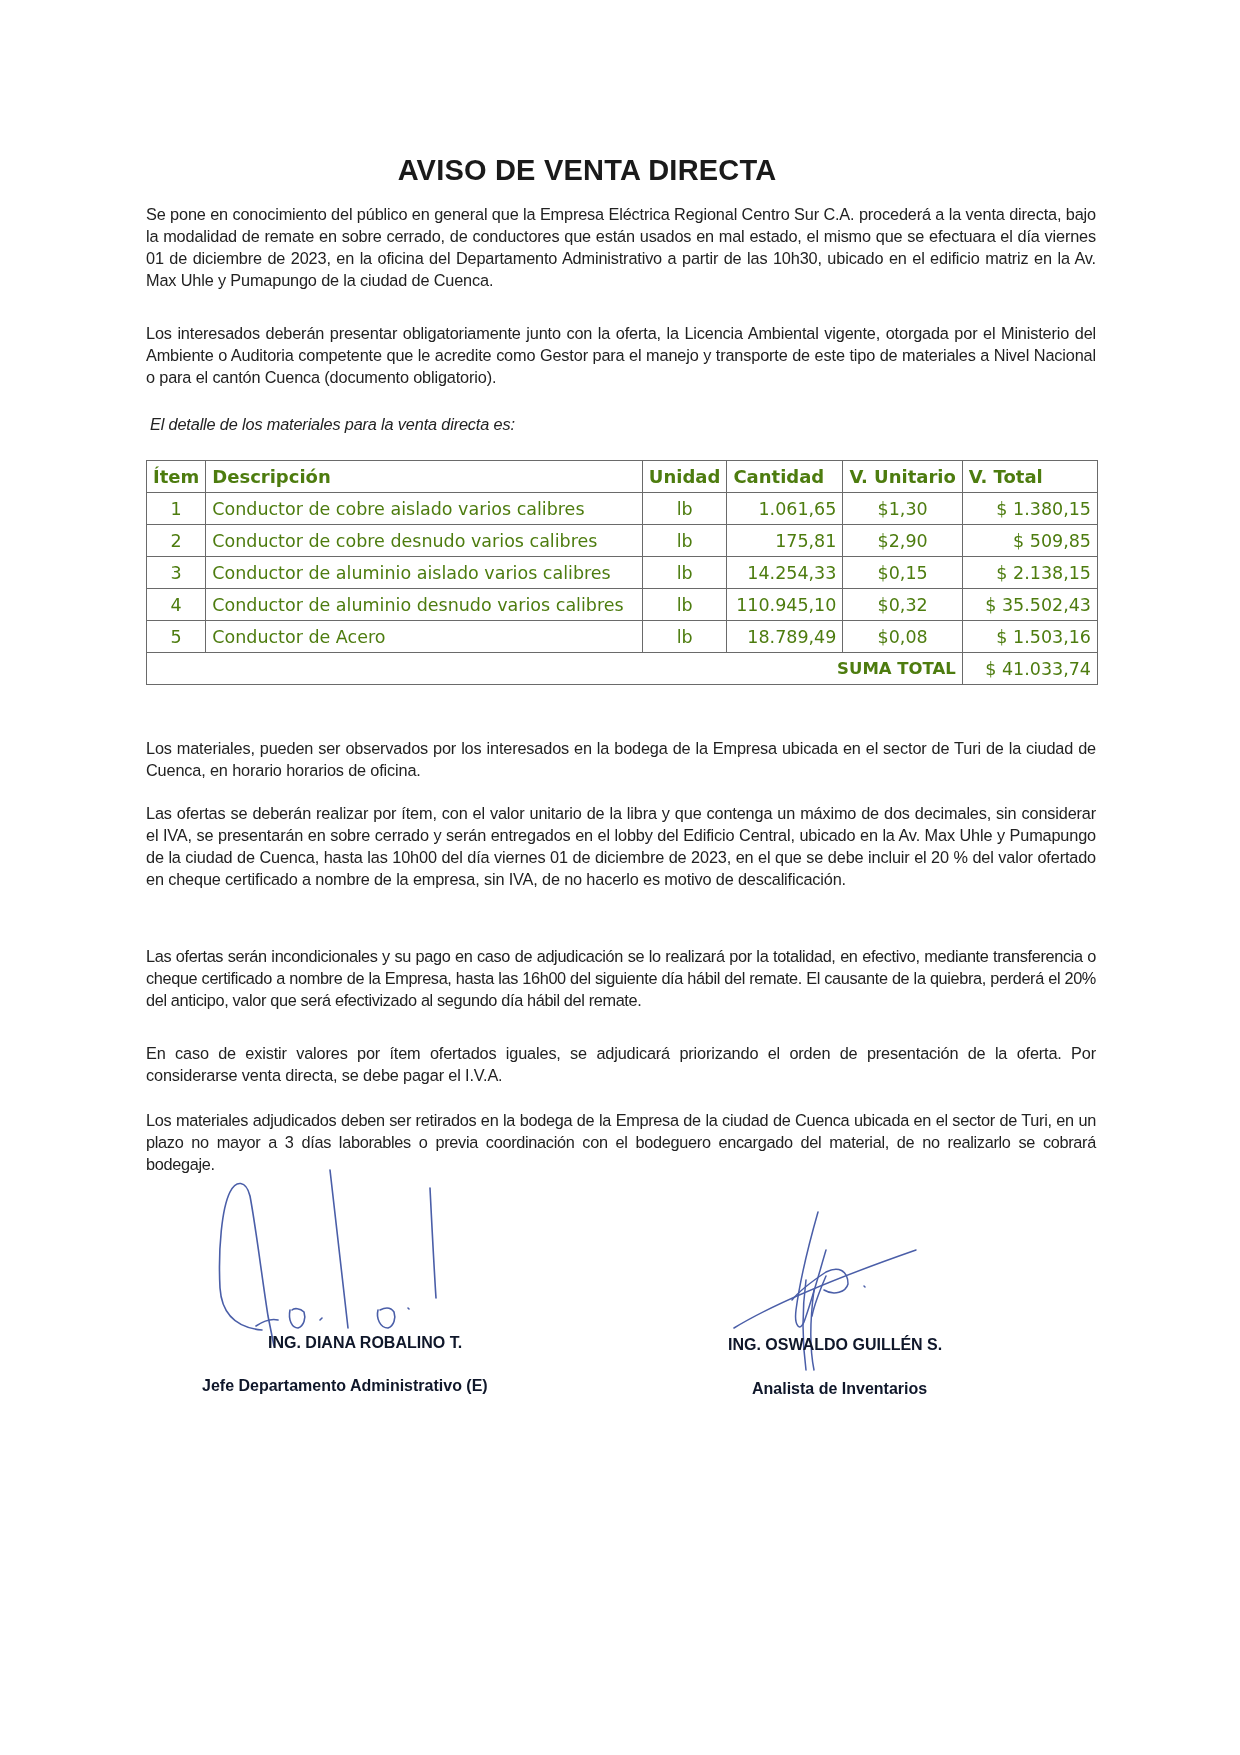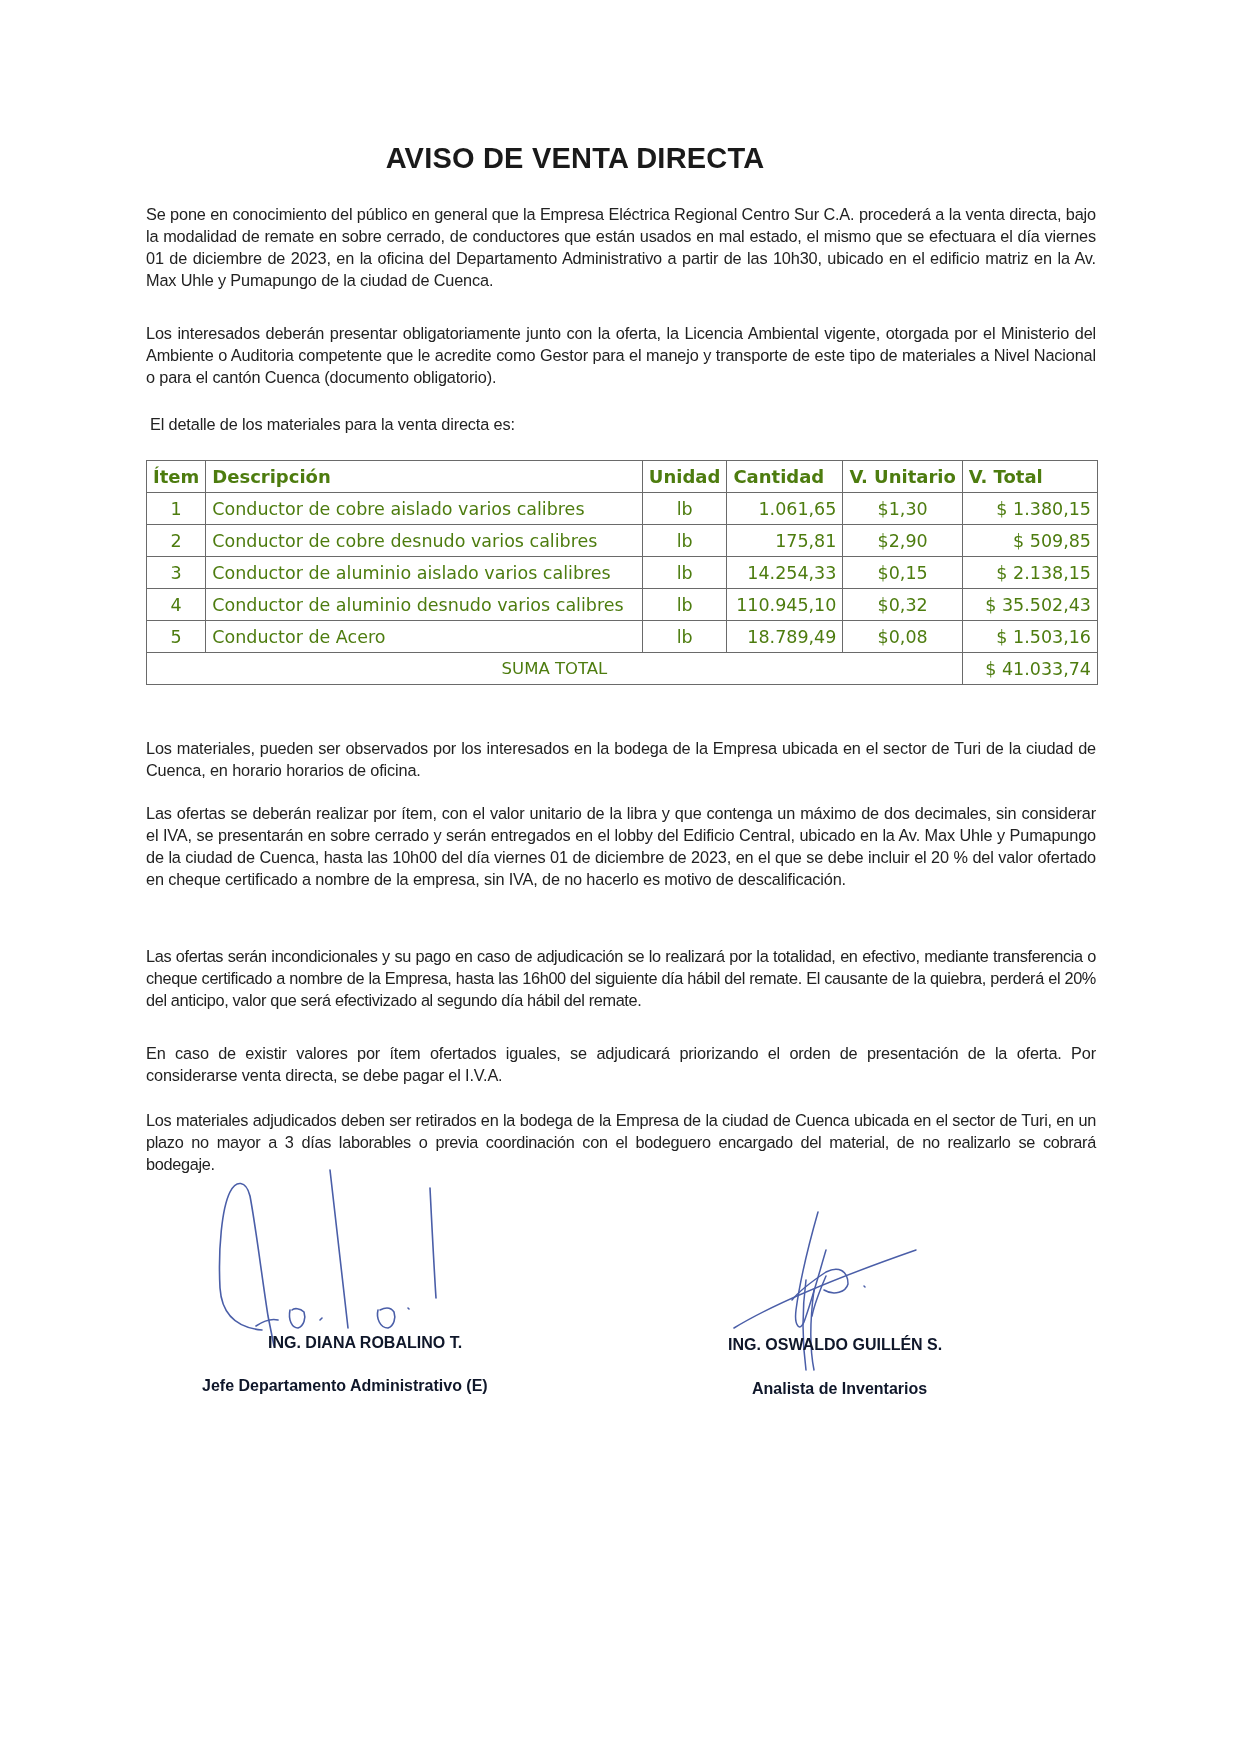--- a/index.html
+++ b/index.html
@@ -36,38 +36,38 @@
     }
     table.mat th { font-weight: bold; font-size: 18px; }
     .c-item { width: 44px; text-align: center; }
     .c-desc { width: 428px; text-align: left; }
     .c-unit { width: 68px; text-align: center; }
     .c-qty  { width: 104px; text-align: right; }
     .c-unit-price { width: 102px; text-align: center; }
     .c-total { width: 128px; text-align: right; }
     th.c-desc, th.c-qty, th.c-unit-price, th.c-total { text-align: left; }
     th.c-item { text-align: left; }
-    .sum-label { text-align: center; font-weight: normal; font-size: 16.5px; border-right: 1.2px solid #6a6a6a; margin-left: 12px; }
+    .sum-label { text-align: right; font-weight: bold; font-size: 16.5px; border-right: 1.2px solid #6a6a6a; margin-left: 12px; }
     .sig-name { font-weight: bold; font-size: 16px; color: #0f172a; white-space: nowrap; }
     .sig-role { font-weight: bold; font-size: 16px; color: #0f172a; white-space: nowrap; }
     #sig-left-name { position: absolute; left: 268px; top: 1334px; }
     #sig-left-role { position: absolute; left: 202px; top: 1377px; }
     #sig-right-name { position: absolute; left: 728px; top: 1336px; }
     #sig-right-role { position: absolute; left: 752px; top: 1380px; }
     svg.signature { position: absolute; overflow: visible; }
   </style>
 </head>
 <body>
 
 <div>
-  <h1 class="title" style="margin:0;">AVISO DE VENTA DIRECTA</h1>
+  <h1 class="title" style="margin:12px;">AVISO DE VENTA DIRECTA</h1>
 
   <p class="para" id="p1" style="margin:0;">Se pone en conocimiento del público en general que la Empresa Eléctrica Regional Centro Sur C.A. procederá a la venta directa, bajo la modalidad de remate en sobre cerrado, de conductores que están usados en mal estado, el mismo que se efectuara el día viernes 01 de diciembre de 2023, en la oficina del Departamento Administrativo a partir de las 10h30, ubicado en el edificio matriz en la Av. Max Uhle y Pumapungo de la ciudad de Cuenca.</p>
   <p class="para" id="p2" style="margin:0;">Los interesados deberán presentar obligatoriamente junto con la oferta, la Licencia Ambiental vigente, otorgada por el Ministerio del Ambiente o Auditoria competente que le acredite como Gestor para el manejo y transporte de este tipo de materiales a Nivel Nacional o para el cantón Cuenca (documento obligatorio).</p>
-  <p class="para" id="p3" style="margin:0;">El detalle de los materiales para la venta directa es:</p>
+  <p class="para" id="p3" style="margin:0;font-style:italic;">El detalle de los materiales para la venta directa es:</p>
 
   <table class="mat">
     <thead>
       <tr>
         <th class="c-item">Ítem</th>
         <th class="c-desc">Descripción</th>
         <th class="c-unit">Unidad</th>
         <th class="c-qty">Cantidad</th>
         <th class="c-unit-price">V. Unitario</th>
         <th class="c-total">V. Total</th>

